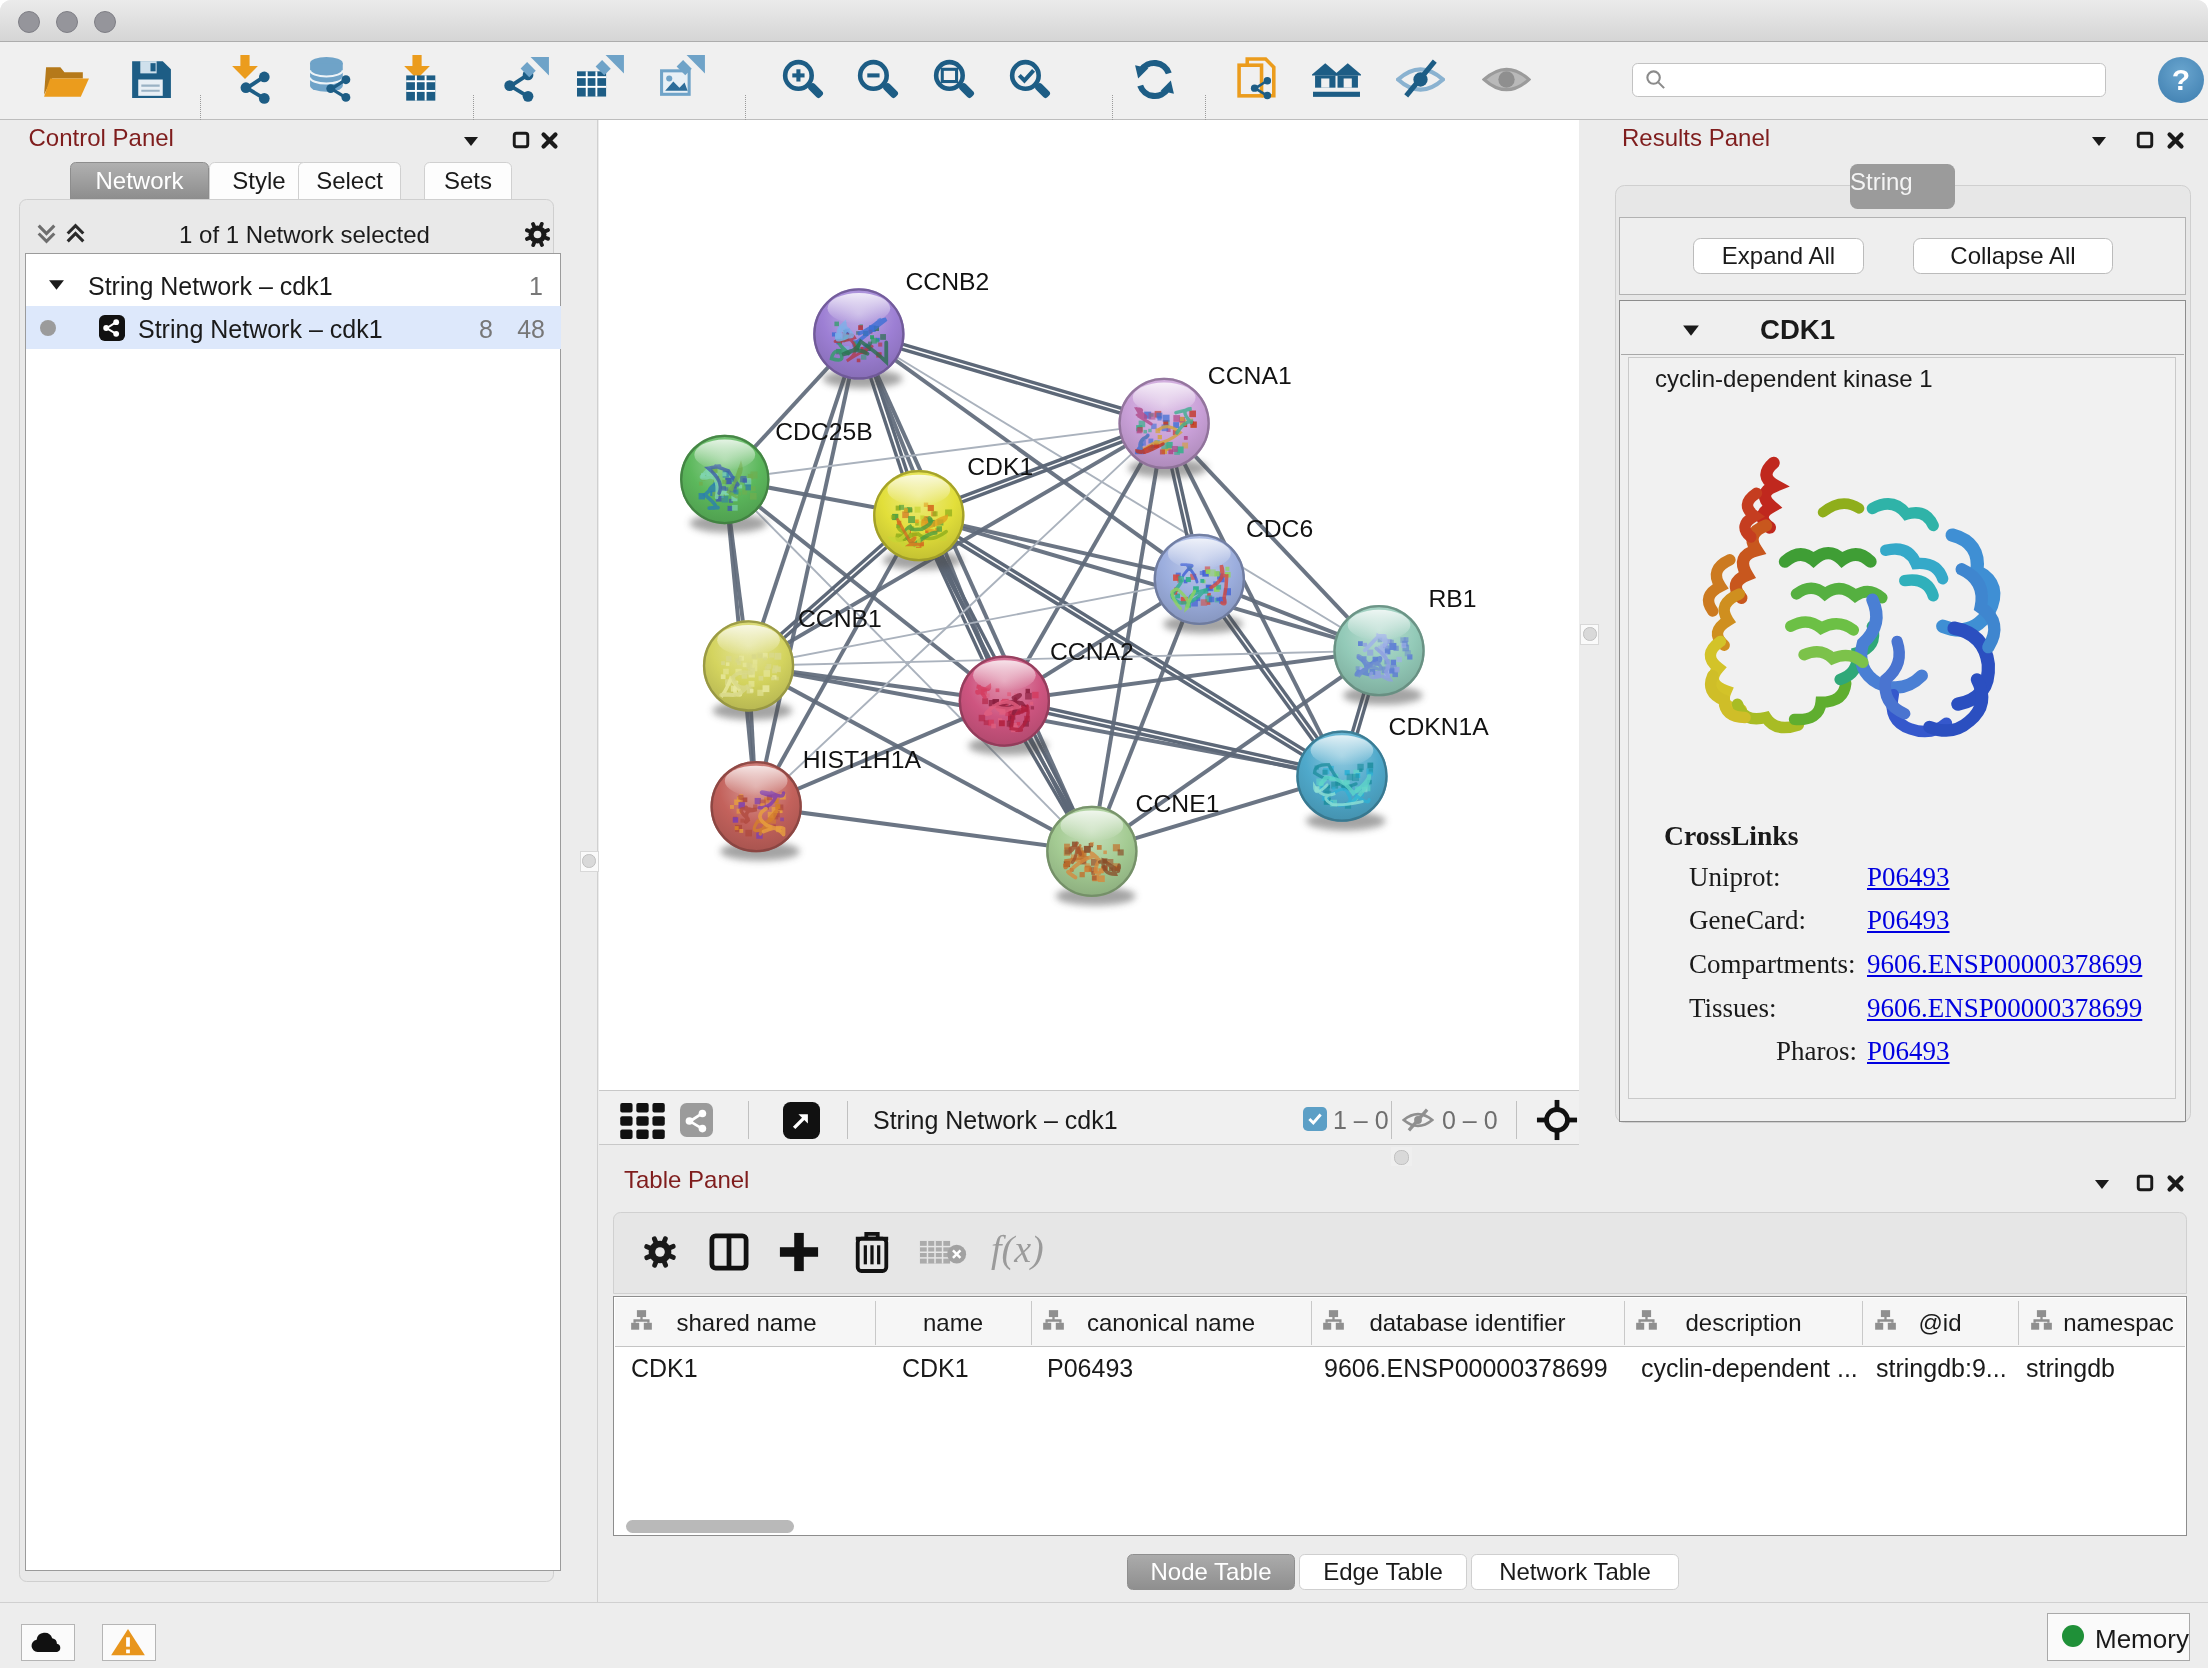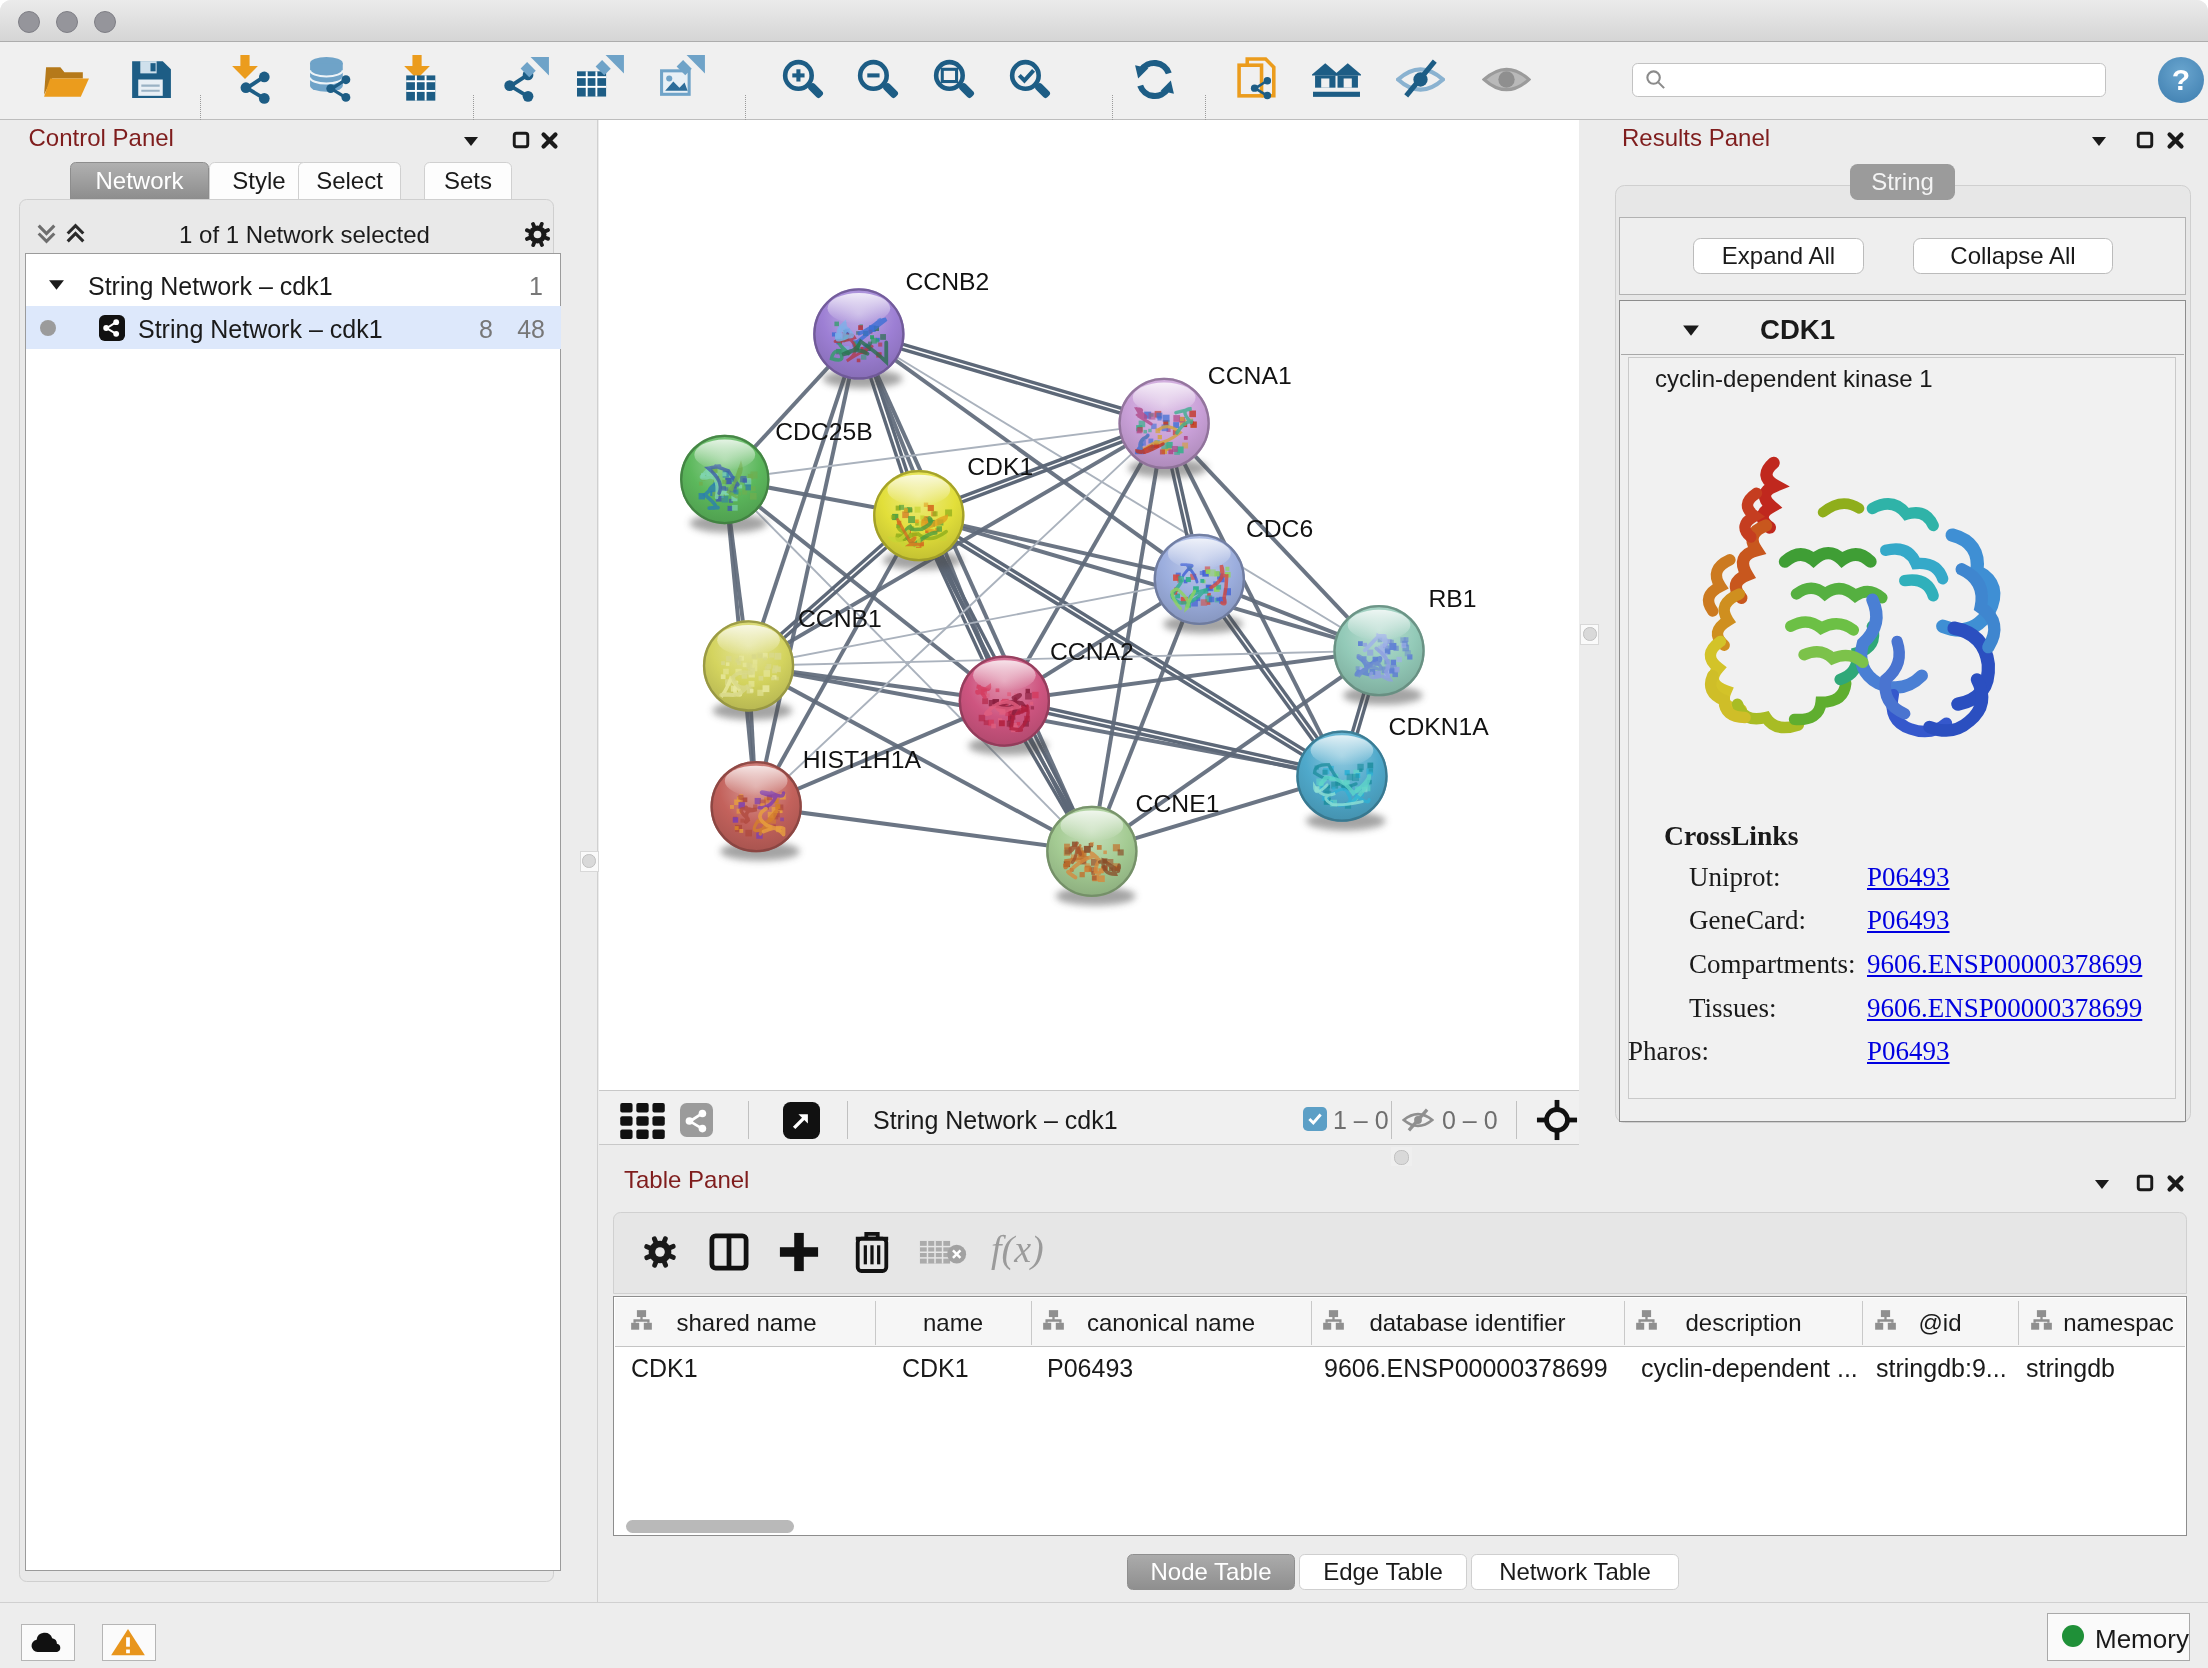--- a/index.html
+++ b/index.html
@@ -1146,21 +1146,21 @@
     <svg style="position:absolute;left:2136px;top:131px" width="18" height="18" viewBox="0 0 16 16">
       <rect x="2" y="2" width="12" height="12" fill="none" stroke="#1a1a1a" stroke-width="2.6" rx="2"></rect>
     </svg>
     <svg style="position:absolute;left:2166px;top:131px" width="19" height="19" viewBox="0 0 16 16">
       <g stroke="#1a1a1a" stroke-width="3.6" stroke-linecap="round">
         <line x1="3" y1="3" x2="13" y2="13"></line>
         <line x1="13" y1="3" x2="3" y2="13"></line>
       </g>
     </svg>
     <div style="position:absolute;left:1615px;top:185px;width:574px;height:936px;background:#e7e7e7;border:1px solid #cfcfcf;border-radius:9.5px"></div>
-    <div style="position:absolute;left:1850px;top:164px;width:105px;height:36px;background:#9b9b9b;border-radius:7.6px;color:#f4f4f4;font-size:24px;text-align:center;line-height:35px">String</div>
+    <div style="position:absolute;left:1850px;top:164px;width:105px;height:45px;background:#9b9b9b;border-radius:7.6px;color:#f4f4f4;font-size:24px;line-height:35px">String</div>
     <div style="position:absolute;left:1619px;top:217px;width:567px;height:78px;background:#eee;border:1px solid #b2b2b2;box-sizing:border-box"></div>
     <div class="btn" style="left:1693px;top:238px;width:171px;height:36px">Expand All</div>
     <div class="btn" style="left:1913px;top:238px;width:200px;height:36px">Collapse All</div>
     <div style="position:absolute;left:1619px;top:300px;width:567px;height:822px;background:#efefef;border:1.9px solid #8d8d8d;box-sizing:border-box"></div>
     <svg style="position:absolute;left:1682px;top:321px" width="18" height="18" viewBox="0 0 16 16">
       <polygon points="1,4 15,4 8,13" fill="#1a1a1a"></polygon>
     </svg>
     <div style="position:absolute;left:1760px;top:314px;font-size:27.6px;font-weight:bold">CDK1</div>
     <div style="position:absolute;left:1621px;top:354px;width:563px;height:0;border-top:1px solid #a8a8a8"></div>
     <div style="position:absolute;left:1628px;top:357px;width:548px;height:742px;background:#f1f1f1;border:1px solid #c9c9c9;box-sizing:border-box"></div>
@@ -1196,21 +1196,21 @@
     </svg>
     <div class="serifb" style="left:1664px;top:820px">CrossLinks</div>
     <div class="serif" style="left:1689px;top:862px">Uniprot:</div>
     <div class="serif link" style="left:1867px;top:862px">P06493</div>
     <div class="serif" style="left:1689px;top:905px">GeneCard:</div>
     <div class="serif link" style="left:1867px;top:905px">P06493</div>
     <div class="serif" style="left:1689px;top:949px">Compartments:</div>
     <div class="serif link" style="left:1867px;top:949px">9606.ENSP00000378699</div>
     <div class="serif" style="left:1689px;top:993px">Tissues:</div>
     <div class="serif link" style="left:1867px;top:993px">9606.ENSP00000378699</div>
-    <div class="serif" style="left:1628px;top:1036px">Pharos:</div>
+    <div class="serif" style="left:1776px;top:1036px">Pharos:</div>
     <div class="serif link" style="left:1867px;top:1036px">P06493</div>
 <div class="ptitle" style="left:624px;top:1166px">Table Panel</div>
     <svg style="position:absolute;left:2094px;top:1176px" width="16" height="16" viewBox="0 0 16 16">
       <polygon points="1,4 15,4 8,13" fill="#1a1a1a"></polygon>
     </svg>
     <svg style="position:absolute;left:2136px;top:1174px" width="18" height="18" viewBox="0 0 16 16">
       <rect x="2" y="2" width="12" height="12" fill="none" stroke="#1a1a1a" stroke-width="2.6" rx="2"></rect>
     </svg>
     <svg style="position:absolute;left:2166px;top:1174px" width="19" height="19" viewBox="0 0 16 16">
       <g stroke="#1a1a1a" stroke-width="3.6" stroke-linecap="round">

